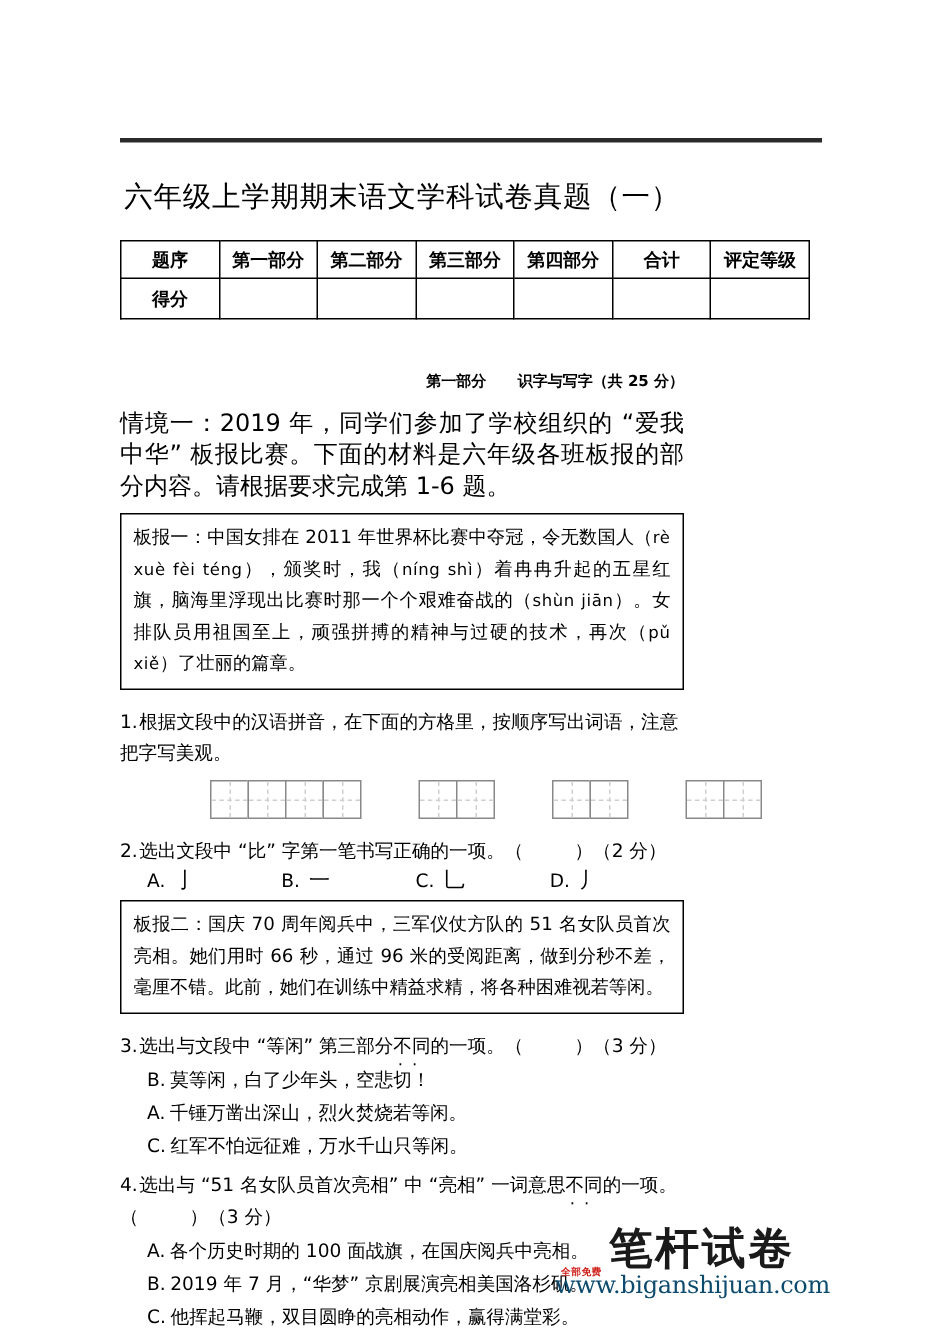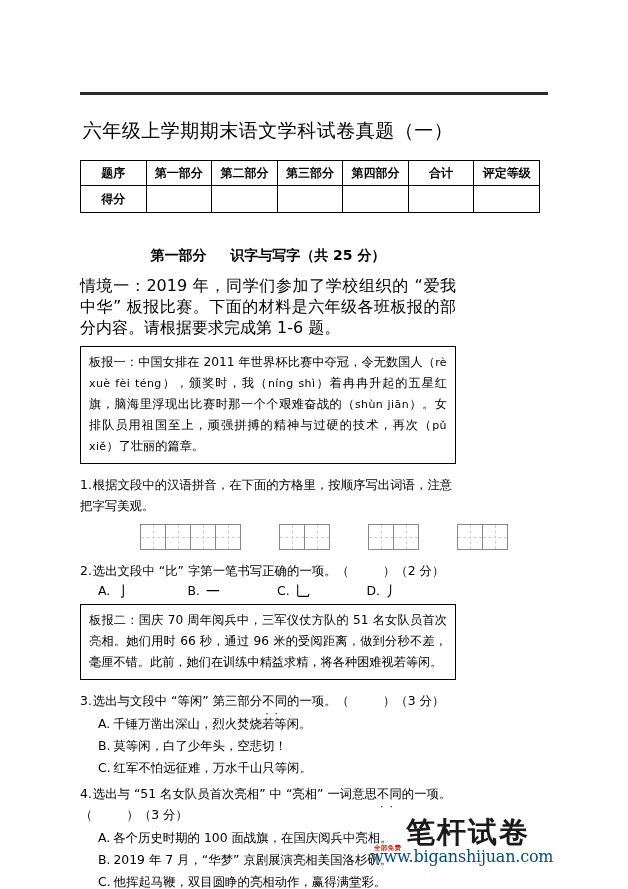--- a/index.html
+++ b/index.html
@@ -55,22 +55,22 @@
     text-align: center;
     font-size: 12px;
     font-weight: bold;
     height: 24px;
     padding: 0;
   }
   table.score-table td.blank { height: 26px; }
 
   
   .section-heading {
-    text-align: center;
-    font-size: 14px;
+    text-align: right;
+    font-size: 10px;
     font-weight: bold;
     margin: 4px 0 10px 0;
   }
   .section-heading .gap { display: inline-block; width: 14px; }
 
   
   .para {
     font-size: 16px;
     line-height: 21px;
     margin: 0 0 8px 0;
@@ -314,24 +314,24 @@
     </div>
 
     <div class="boxed">板报二：国庆 70 周年阅兵中，三军仪仗方队的 51 名女队员首次亮相。她们用时 66 秒，通过 96 米的受阅距离，做到分秒不差，毫厘不错。此前，她们在训练中精益求精，将各种困难视若等闲。</div>
 
     <div class="question">
       <span class="q-num">3.</span><span>选出与文段中 “等闲” 第三部分</span><span class="emph">不同</span><span>的一项。（</span><span class="blank-paren"></span><span>）（3 分）</span>
     </div>
 
     <div class="options">
       <div class="opt">
+        <span class="lab">B.</span><span>莫等闲，白了少年头，空悲切！</span>
+      </div>
+      <div class="opt">
         <span class="lab">A.</span><span>千锤万凿出深山，烈火焚烧若等闲。</span>
-      </div>
-      <div class="opt">
-        <span class="lab">B.</span><span>莫等闲，白了少年头，空悲切！</span>
       </div>
       <div class="opt">
         <span class="lab">C.</span><span>红军不怕远征难，万水千山只等闲。</span>
       </div>
     </div>
 
     <div class="question">
       <span class="q-num">4.</span><span>选出与 “51 名女队员首次亮相” 中 “亮相” 一词意思</span><span class="emph">不同</span><span>的一项。（</span><span class="blank-paren"></span><span>）（3 分）</span>
     </div>
 

